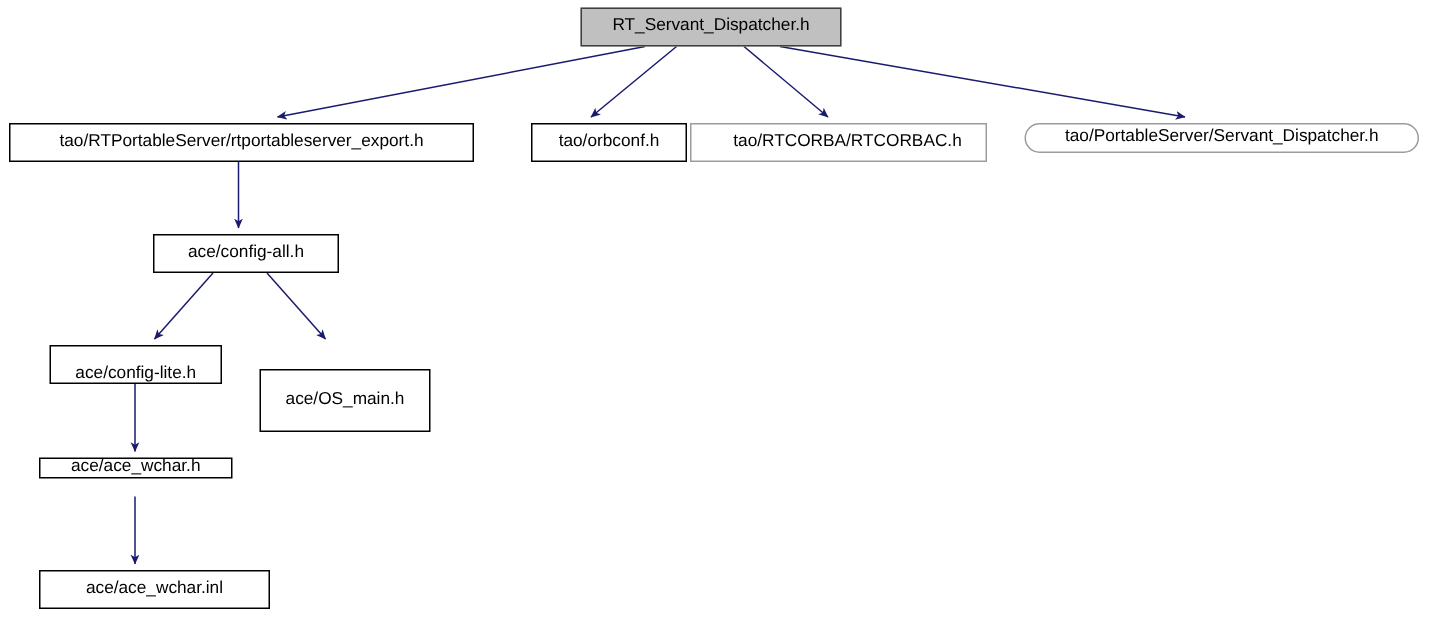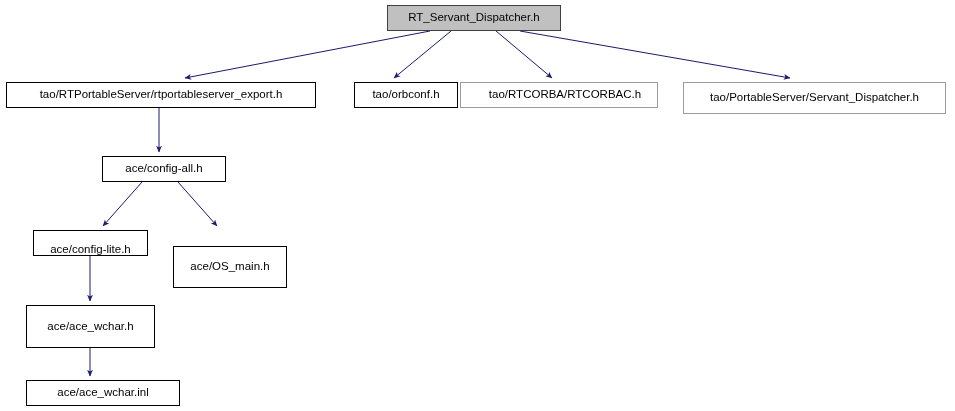--- a/index.html
+++ b/index.html
@@ -74,31 +74,31 @@
     </div>
     <div class="node-box" style="left: 6px; top: 82px; width: 310px; height: 26px; border-color: rgb(0, 0, 0); text-align: right;">
       <span class="node-label">tao/RTPortableServer/rtportableserver_export.h</span>
     </div>
     <div class="node-box" style="left: 319px; top: 82px; width: 104px; height: 26px; border-color: rgb(0, 0, 0); margin-left: 35px;">
       <span class="node-label">tao/orbconf.h</span>
     </div>
     <div class="node-box dim-border" style="left: 460px; top: 82px; width: 198px; height: 26px; border-color: rgb(156, 156, 156); padding-left: 12px;">
       <span class="node-label">tao/RTCORBA/RTCORBAC.h</span>
     </div>
-    <div class="node-box dim-border" style="left: 683px; top: 82px; width: 263px; height: 32px; border-color: rgb(156, 156, 156);">
+    <div class="node-box dim-border" style="left: 683px; top: 82px; width: 263px; height: 20px; border-color: rgb(156, 156, 156); border-radius: 13px;">
       <span class="node-label">tao/PortableServer/Servant_Dispatcher.h</span>
     </div>
     <div class="node-box" style="left: 102px; top: 156px; width: 124px; height: 26px; border-color: rgb(0, 0, 0);">
       <span class="node-label">ace/config-all.h</span>
     </div>
     <div class="node-box" style="left: 33px; top: 230px; width: 115px; height: 26px; border-color: rgb(0, 0, 0); align-items: flex-end;">
       <span class="node-label">ace/config-lite.h</span>
     </div>
     <div class="node-box" style="left: 173px; top: 246px; width: 114px; height: 42px; border-color: rgb(0, 0, 0);">
       <span class="node-label">ace/OS_main.h</span>
     </div>
-    <div class="node-box" style="left: 26px; top: 305px; width: 129px; height: 43px; border-color: rgb(0, 0, 0);">
+    <div class="node-box" style="left: 26px; top: 305px; width: 129px; height: 14px; border-color: rgb(0, 0, 0);">
       <span class="node-label">ace/ace_wchar.h</span>
     </div>
     <div class="node-box" style="left: 26px; top: 380px; width: 154px; height: 26px; border-color: rgb(0, 0, 0);">
       <span class="node-label">ace/ace_wchar.inl</span>
     </div>
   </div>
 
 </body></html>

